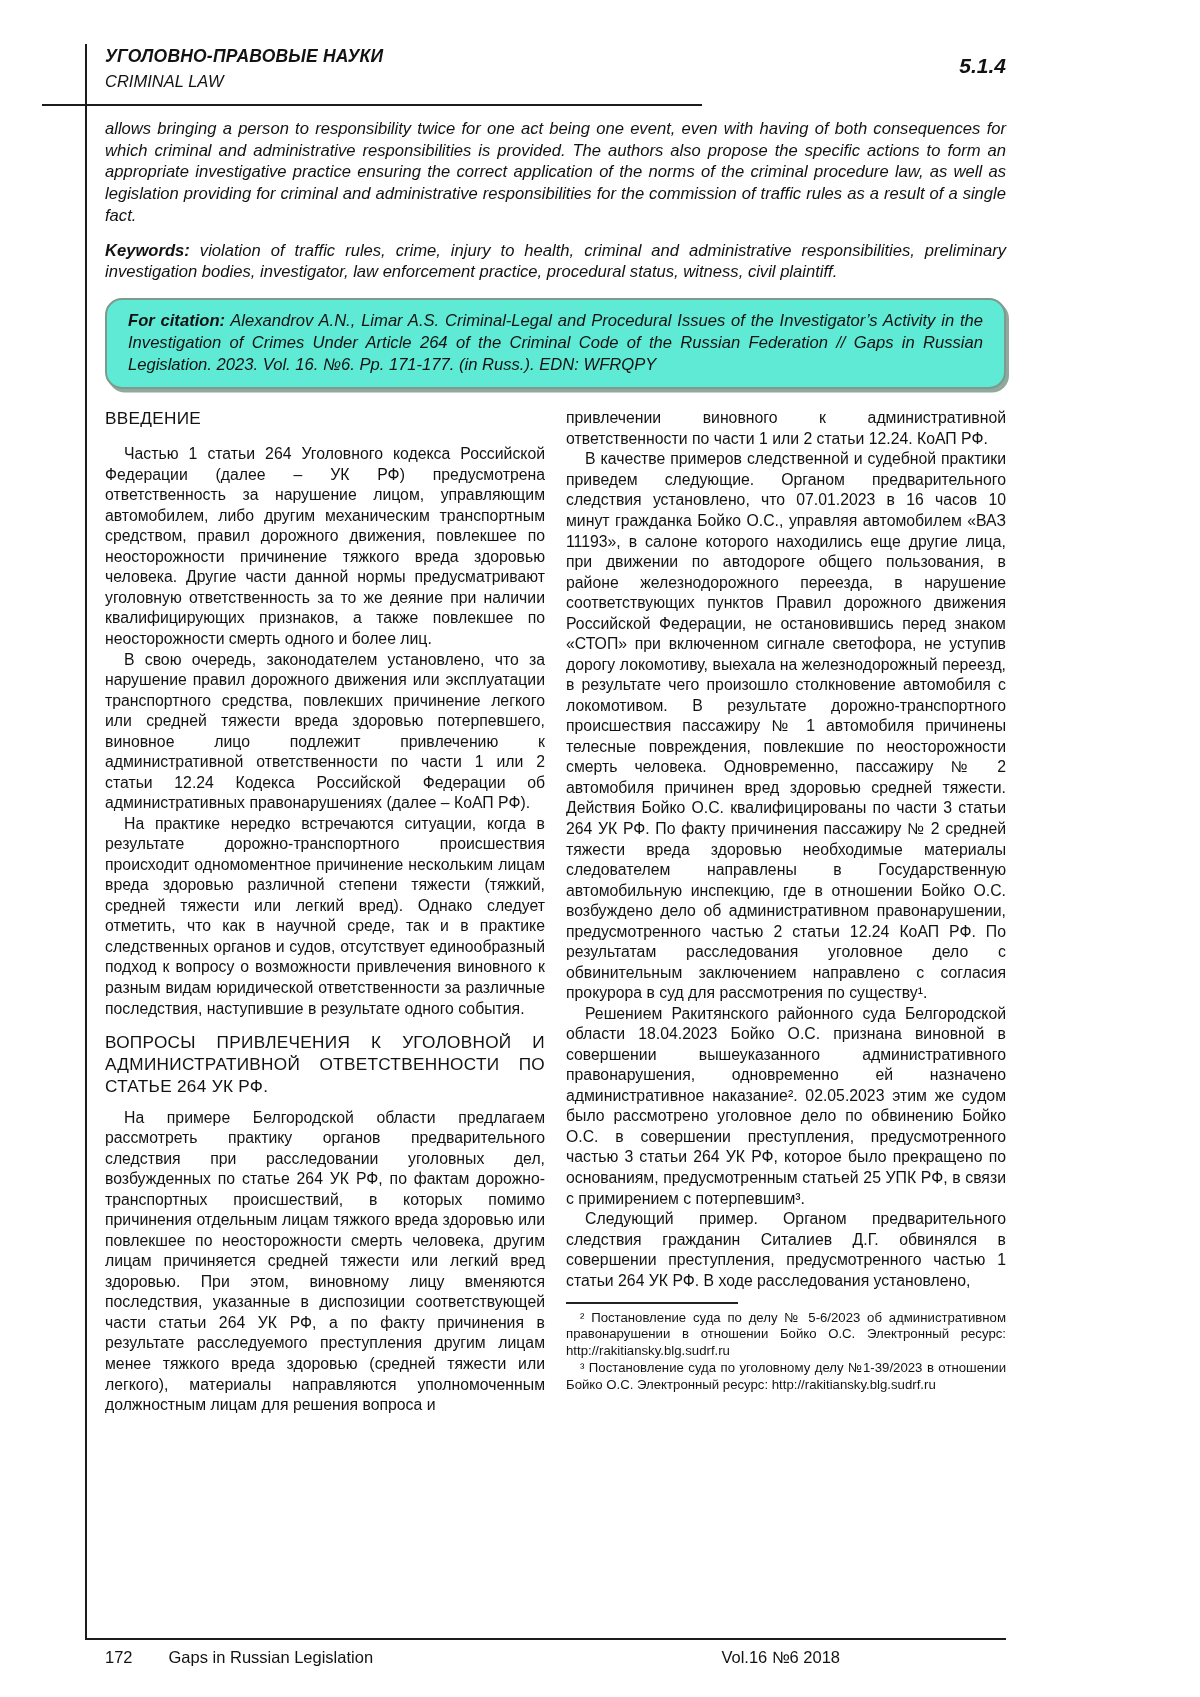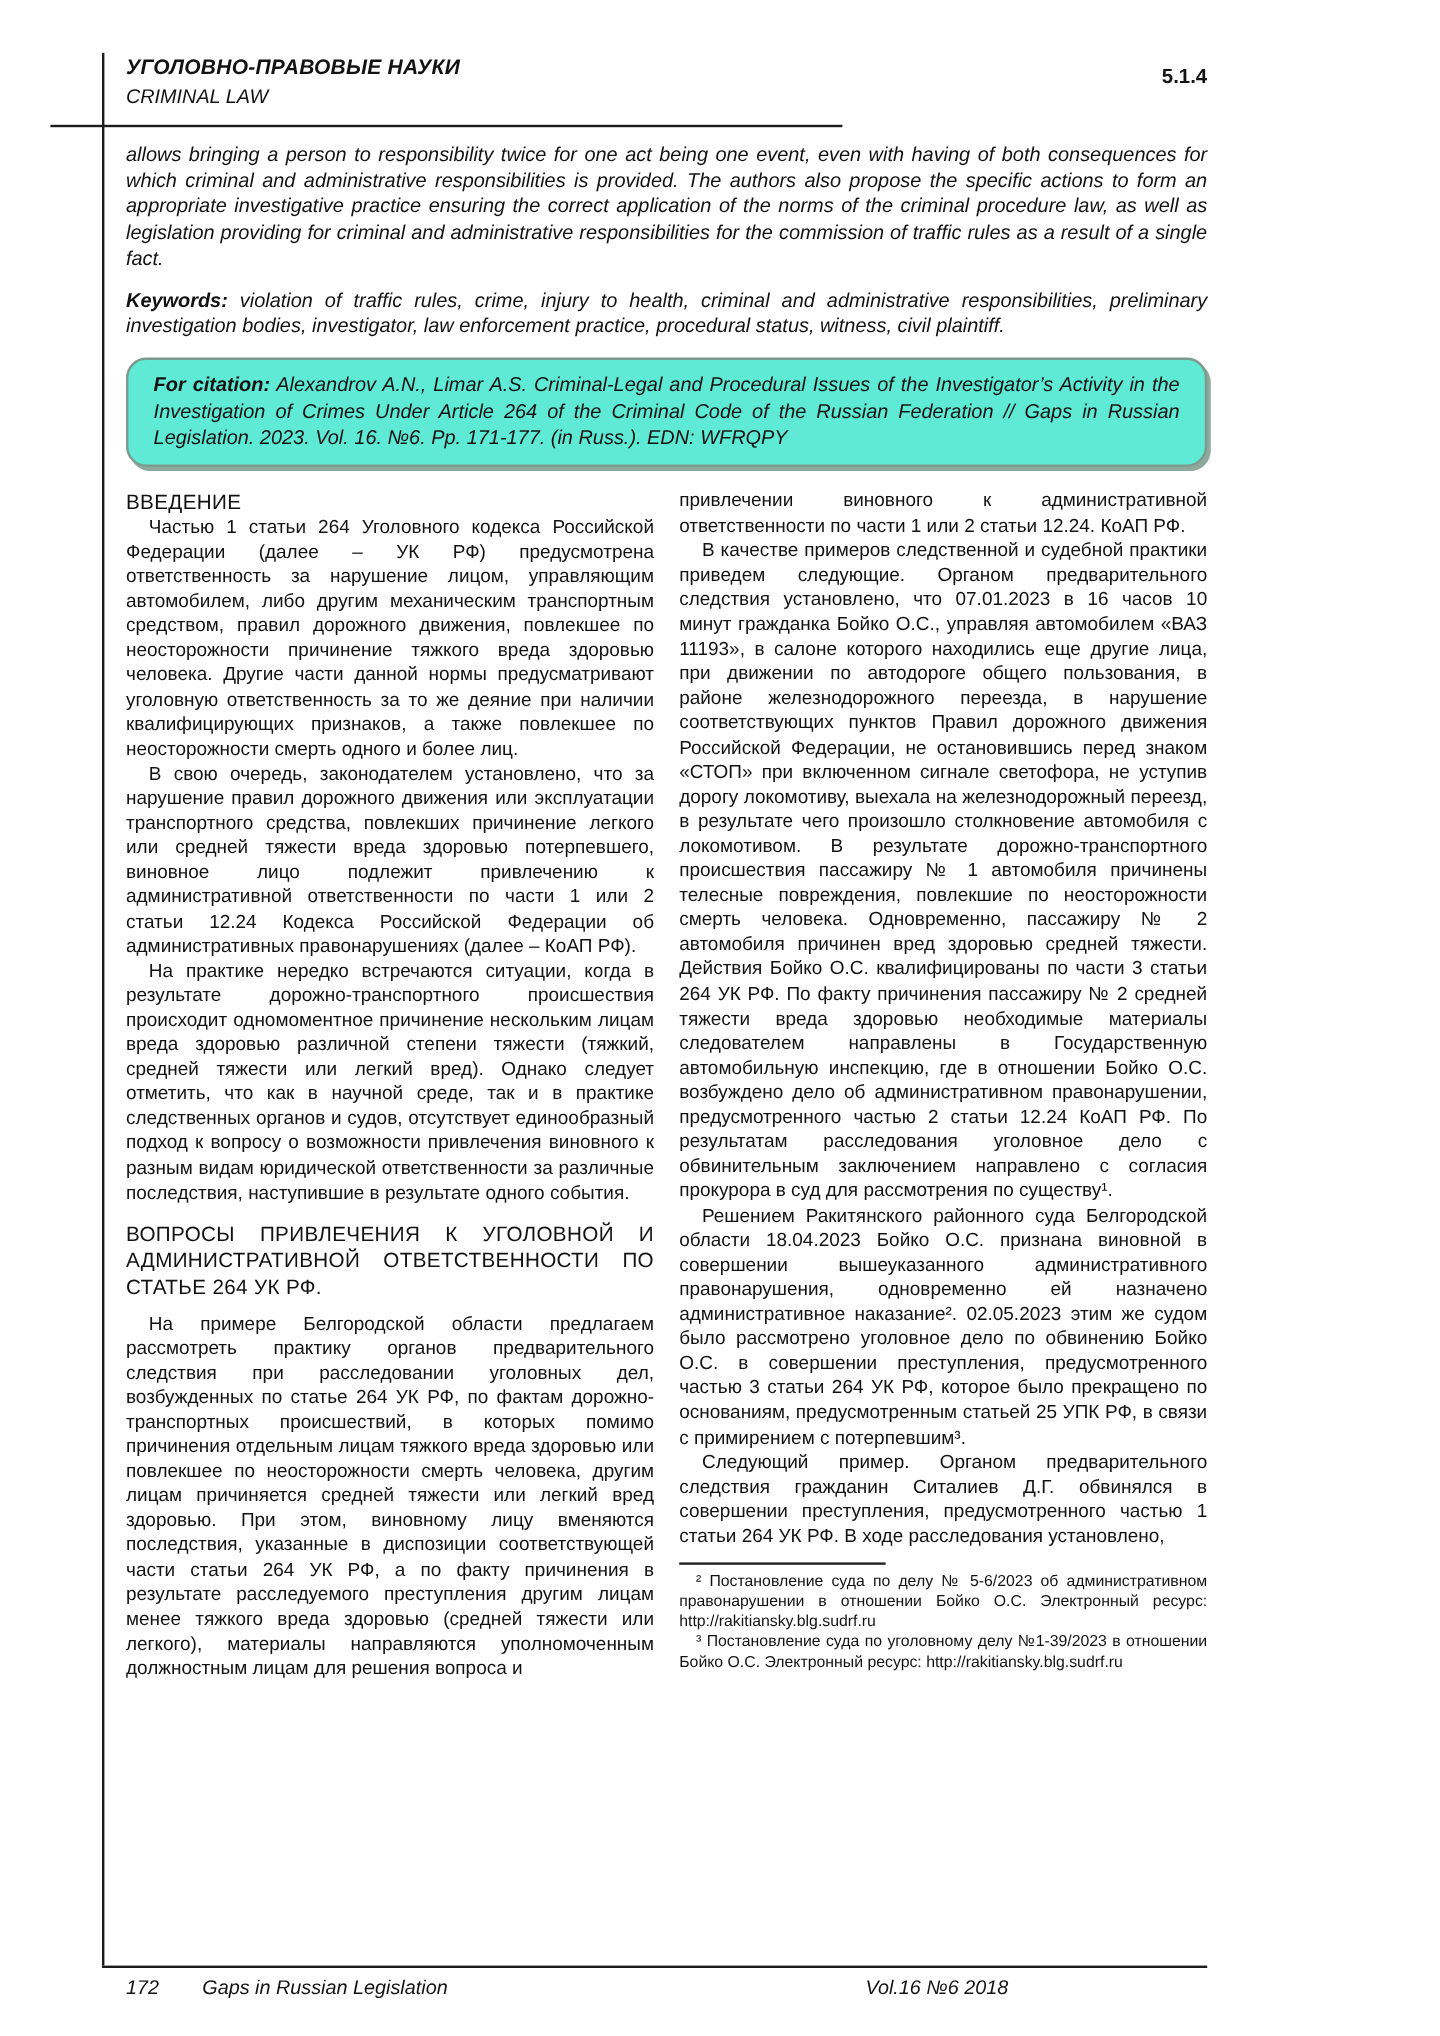--- a/index.html
+++ b/index.html
@@ -10,47 +10,47 @@
 
   
   .left-rule   { position:absolute; left:85px;  top:44px;  width:2px;  height:1594px; background:#1c1c1c; }
   .header-rule { position:absolute; left:42px;  top:104px; width:660px; height:2px;  background:#1c1c1c; }
   .footer-rule { position:absolute; left:85px;  top:1638px; width:921px; height:2px; background:#1c1c1c; }
 
   
   .header { position:absolute; left:105px; top:46px; width:901px; display:flex; justify-content:space-between; }
   .rubric-ru { font-style:italic; font-weight:bold; font-size:17.5px; letter-spacing:.2px; }
   .rubric-en { font-style:italic; font-weight:normal; font-size:16.5px; margin-top:5px; }
-  .code { font-weight:bold; font-size:17px; margin-top:8px; }
+  .code { font-style:italic; font-weight:bold; font-size:21px; margin-top:8px; }
 
   
   .content { position:absolute; left:105px; top:118px; width:901px; }
 
   .abstract-par { font-style:italic; font-size:16.6px; line-height:1.31; text-align:justify; hyphens:auto; -webkit-hyphens:auto; }
   .keywords { margin-top:13px; }
   .b { font-weight:bold;margin-top:12px; }
 
   .citation-box { margin-top:15px; background:#5eead4; border:2px solid #7c9a8e; border-radius:17px;
                   box-shadow:3px 3.5px 0 #8fa99d; padding:10px 21px 12px; }
   .citation-box p { font-style:italic; font-size:16.6px; line-height:1.31; text-align:justify; }
 
   .columns { display:flex; gap:21px; margin-top:19px; }
   .col { flex:1; min-width:0; font-size:15.8px; line-height:1.3; text-align:justify; }
   .col p { margin:0; text-indent:19px; hyphens:auto; -webkit-hyphens:auto; }
   .col p.cont { text-indent:0; }
-  .col-heading { font-weight:400; font-size:17.2px; line-height:1.27; letter-spacing:.3px; margin:0 0 0 0; }
+  .col-heading { font-weight:400; font-size:17.2px; line-height:1.27; letter-spacing:.3px; margin:0 0 14px 0; }
   .section-heading { margin:13px 0 10px 0; }
 
   .footnotes { margin-top:11px; font-size:13.2px; line-height:1.28; }
   .fn-rule { width:172px; height:1.4px; background:#222; margin-bottom:6px; }
   .footnotes p { margin:0; text-indent:14px; text-align:justify; }
 
   
   .footer { position:absolute; left:105px; top:1648px; width:901px; display:flex; align-items:flex-start;
-            font-style:italic; font-size:16.5px; }
+            font-size:16.5px; }
   .footer-left { flex:1; display:flex; gap:36px; }
   .footer-center { flex:1; text-align:center; }
   .footer-right { flex:1; text-align:right; font-weight:bold; line-height:1.45; }
 </style>
 </head>
 <body>
 
 <div class="page">
 
   <div class="left-rule"></div>

